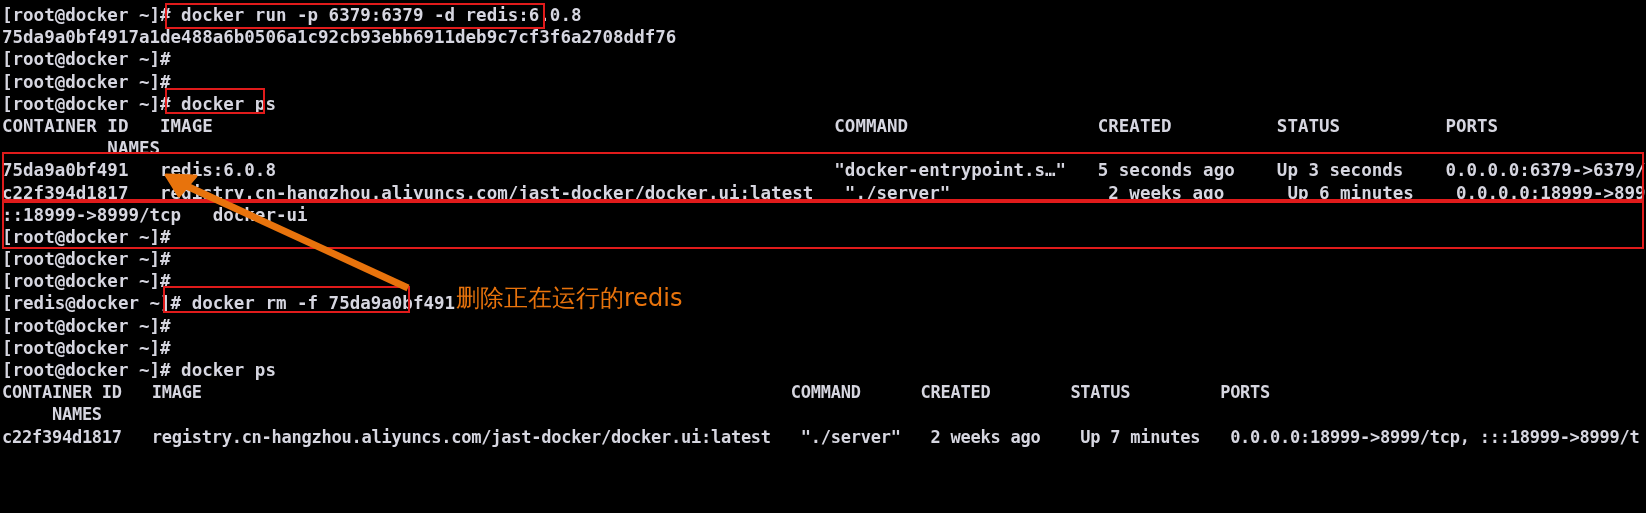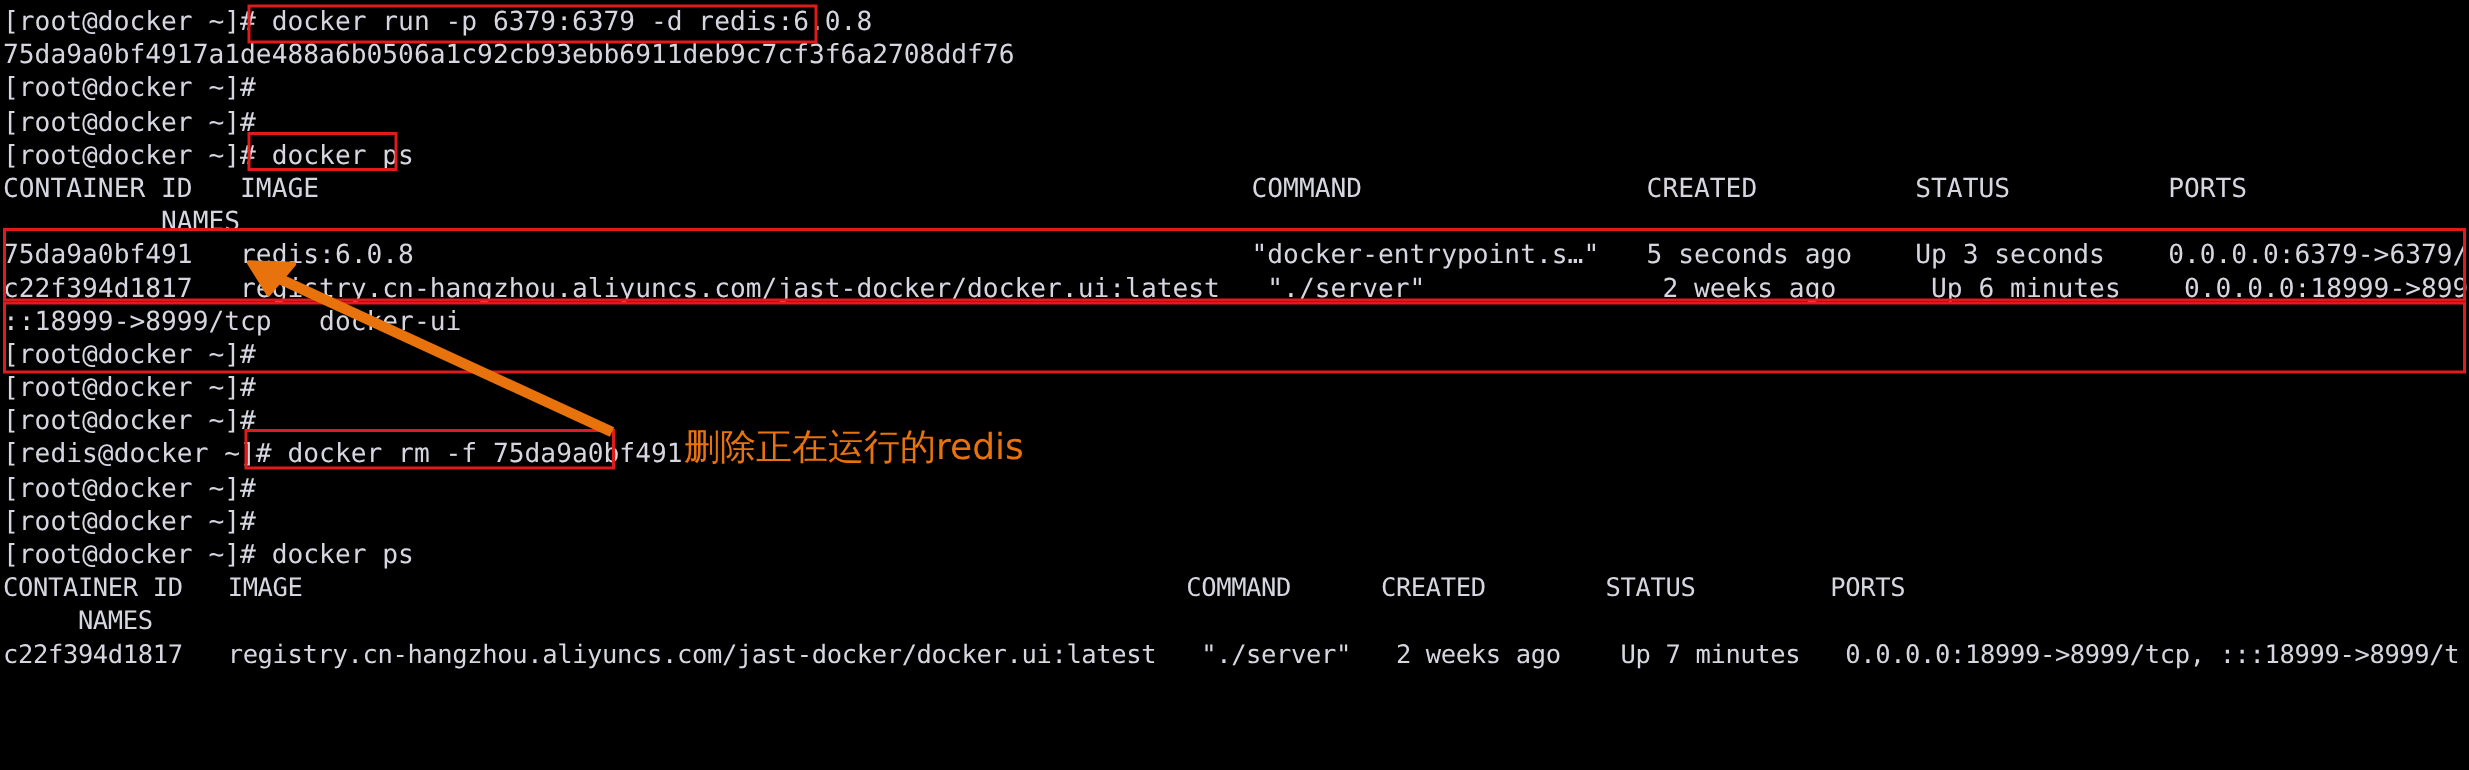--- a/index.html
+++ b/index.html
@@ -27,20 +27,21 @@
     padding: 4px 0 0 2px;
     box-sizing: border-box;
   }
 
   .line {
     white-space: pre;
     height: 22.2px;
     font-size: 17.5px;
     line-height: 22.2px;
     color: #d6d6e0;
+    font-weight: bold;
   }
 
   
   .tight {
     font-size: 17.0px;
     letter-spacing: -0.25px;
   }
 
   
   .redbox {

